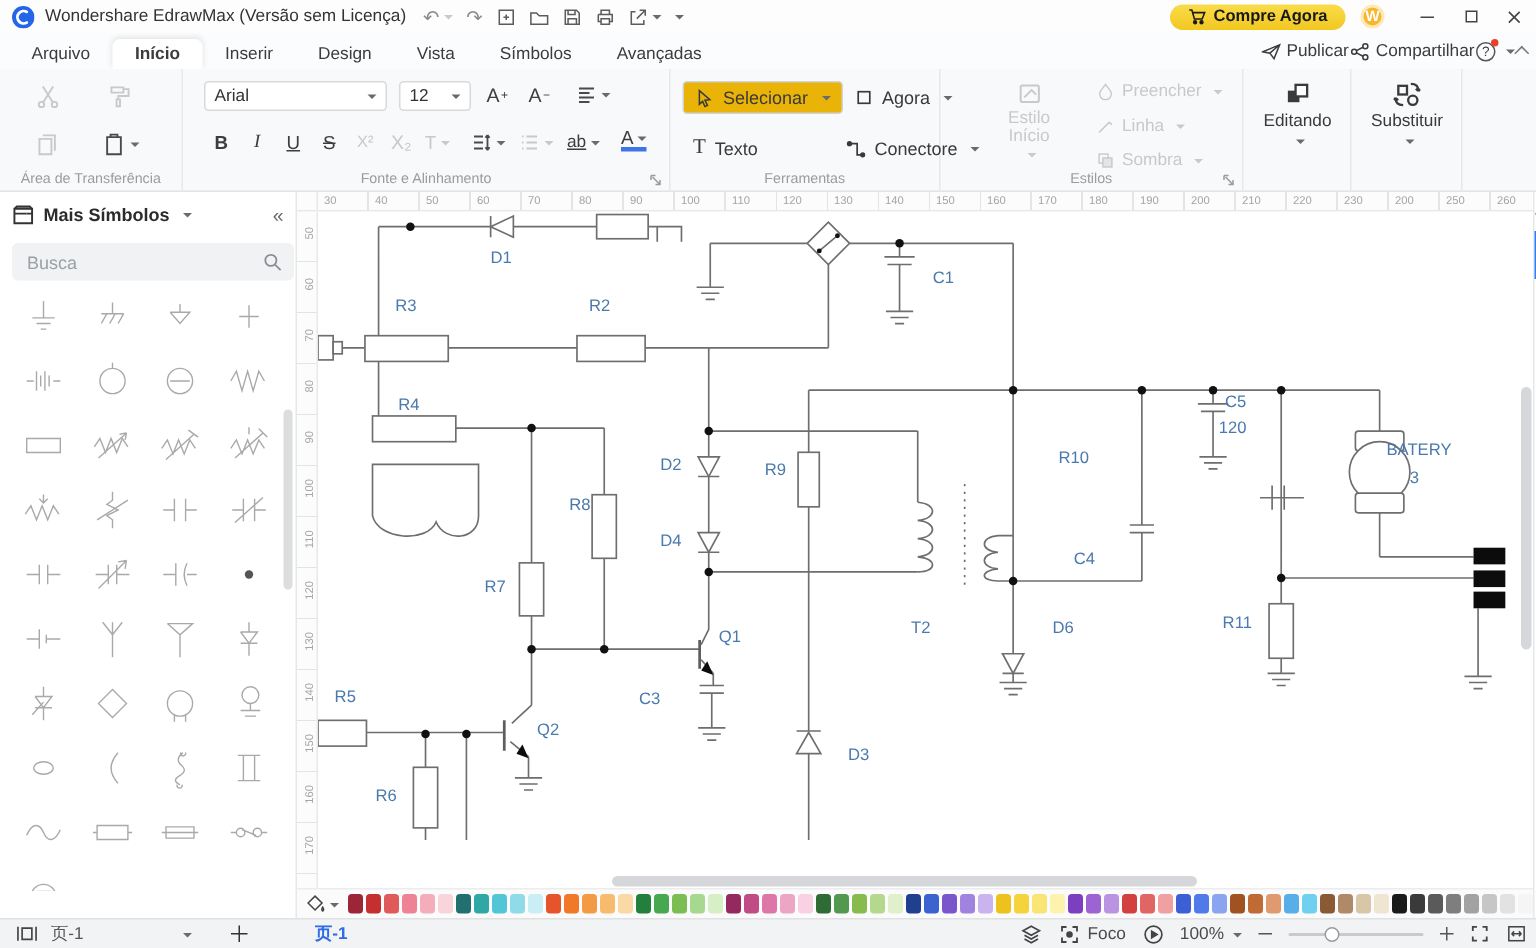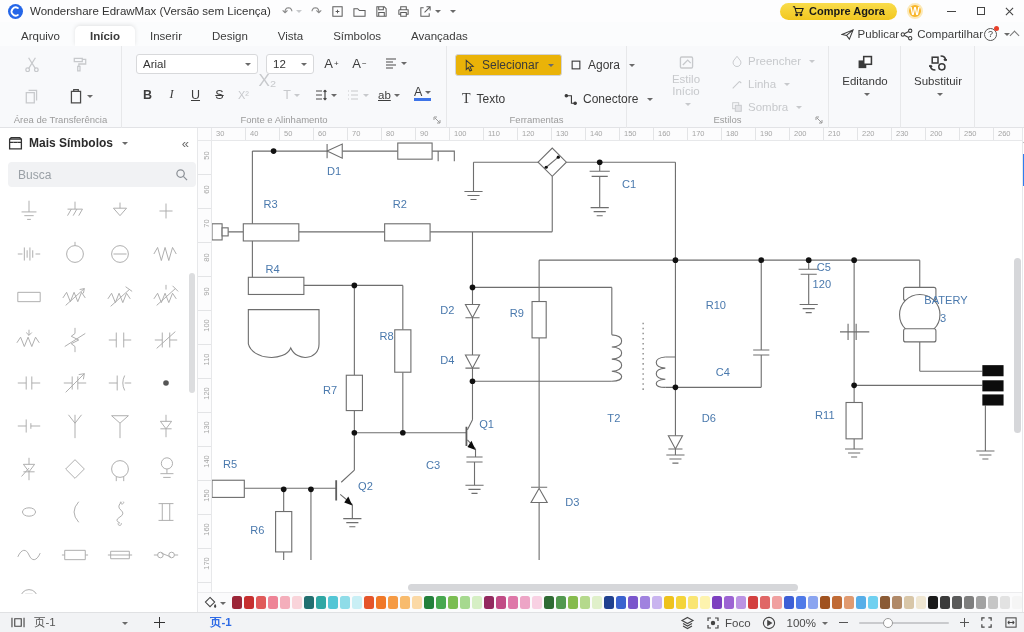--- a/index.html
+++ b/index.html
@@ -267,21 +267,21 @@
             <path d="M2 3H12 M2 6H9 M2 9H12 M2 12H9"></path>
           </svg>
           <span class="cr"></span>
         </span>
 
       <span class="fbtn fb-b" style="position:absolute;left:16px;top:39px">B</span>
       <span class="fbtn fb-i" style="position:absolute;left:40px;top:39px">I</span>
       <span class="fbtn fb-u" style="position:absolute;left:64px;top:39px">U</span>
       <span class="fbtn fb-s" style="position:absolute;left:88px;top:39px">S</span>
       <span class="fbtn dis2" style="position:absolute;left:112px;top:39px;font-size:11px">X²</span>
-      <span class="fbtn dis2" style="position:absolute;left:136px;top:25px;font-size:17px">X₂</span>
+      <span class="fbtn dis2" style="position:absolute;left:136px;top:39px;font-size:13px">X₂</span>
       <span class="fbtn dis2" style="position:absolute;left:160px;top:39px">
           <span>T</span>
           <span class="cr dis"></span>
         </span>
       <span class="ib" style="position:absolute;left:192px;top:42px">
           <svg width="14" height="14" viewBox="0 0 14 14" stroke="currentColor" fill="none" stroke-width="1.2">
             <path d="M2 3H8 M2 7H8 M2 11H8 M11 2V12 M11 2L9.6 3.8 M11 2L12.4 3.8 M11 12L9.6 10.2 M11 12L12.4 10.2"></path>
           </svg>
           <span class="cr"></span>
         </span>

